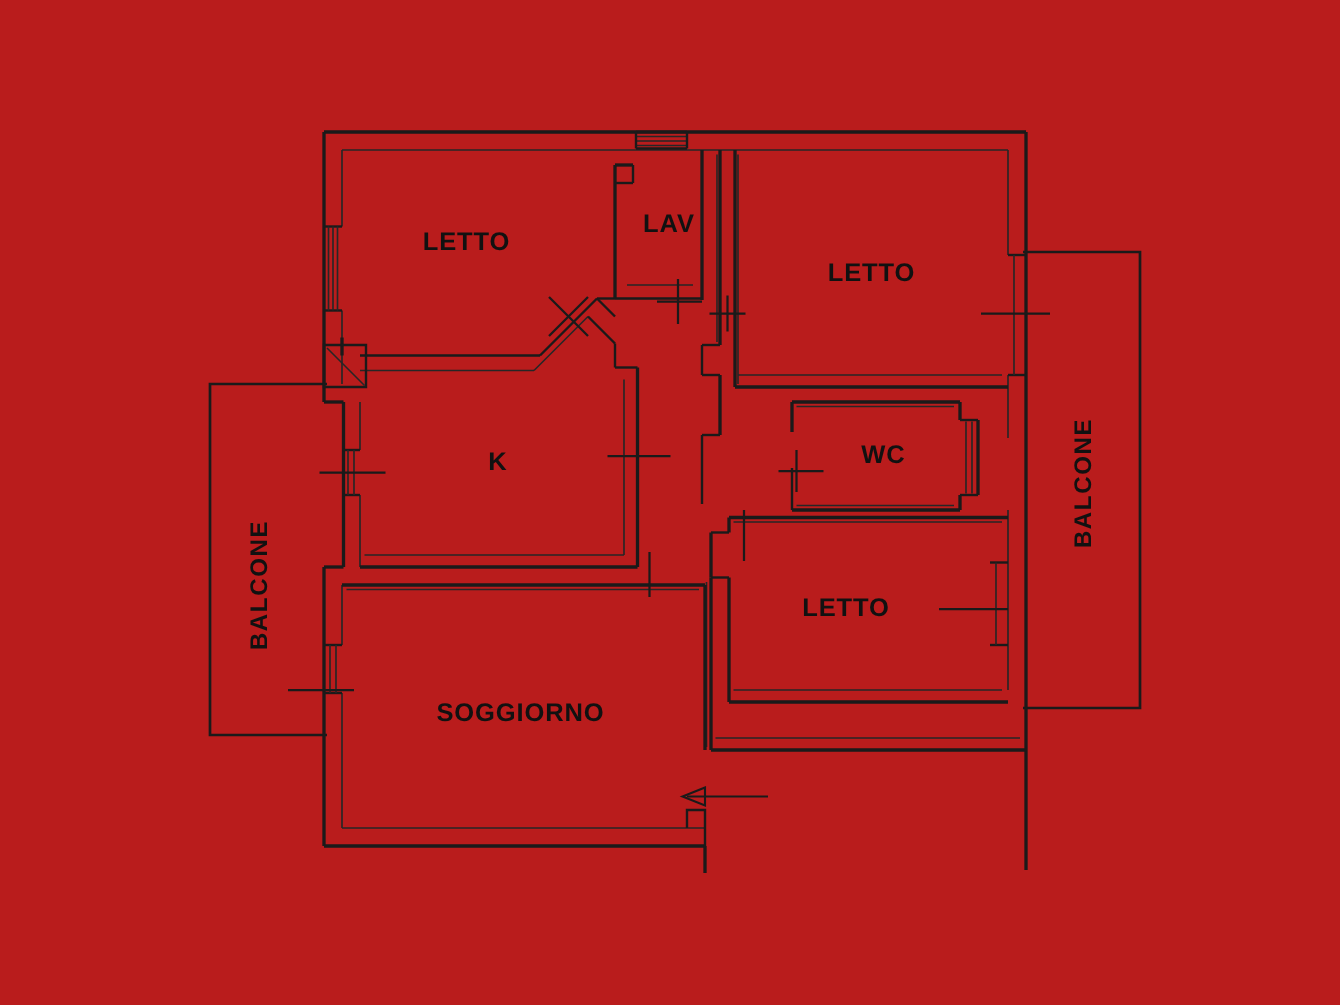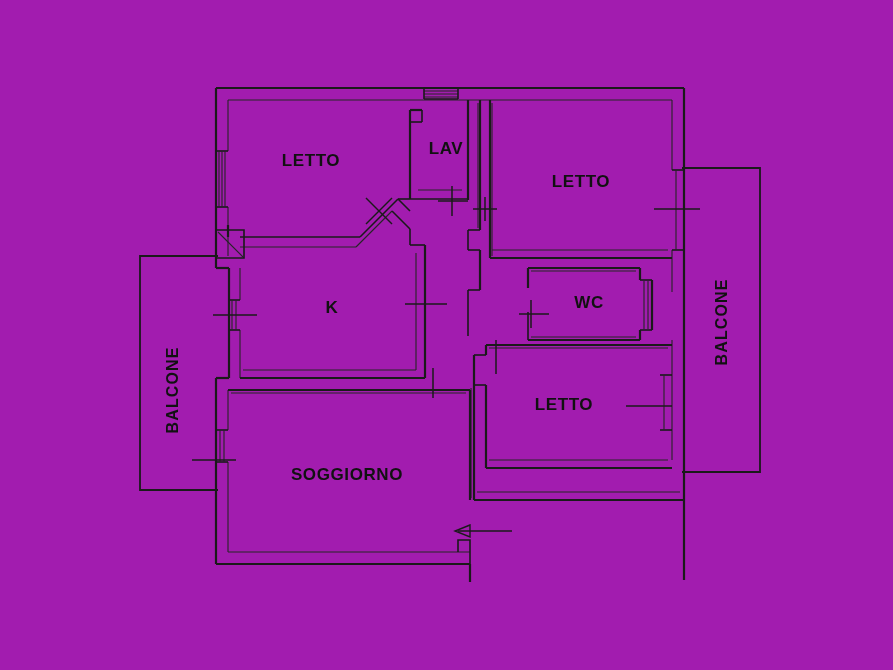--- a/index.html
+++ b/index.html
@@ -10,21 +10,21 @@
   body {
     width: 893px;
     height: 670px;
     font-family: "Liberation Sans", sans-serif;
     overflow: hidden;
   }
   #plan-root {
     position: relative;
     width: 893px;
     height: 670px;
-    background: #a21caf;
+    background: #b91c1c;
     text-align: right;
   }
   svg.plan {
     display: block;
     width: 893px;
     height: 670px;
   }
   .wall {
     fill: none;
     stroke: #1a1a1a;

